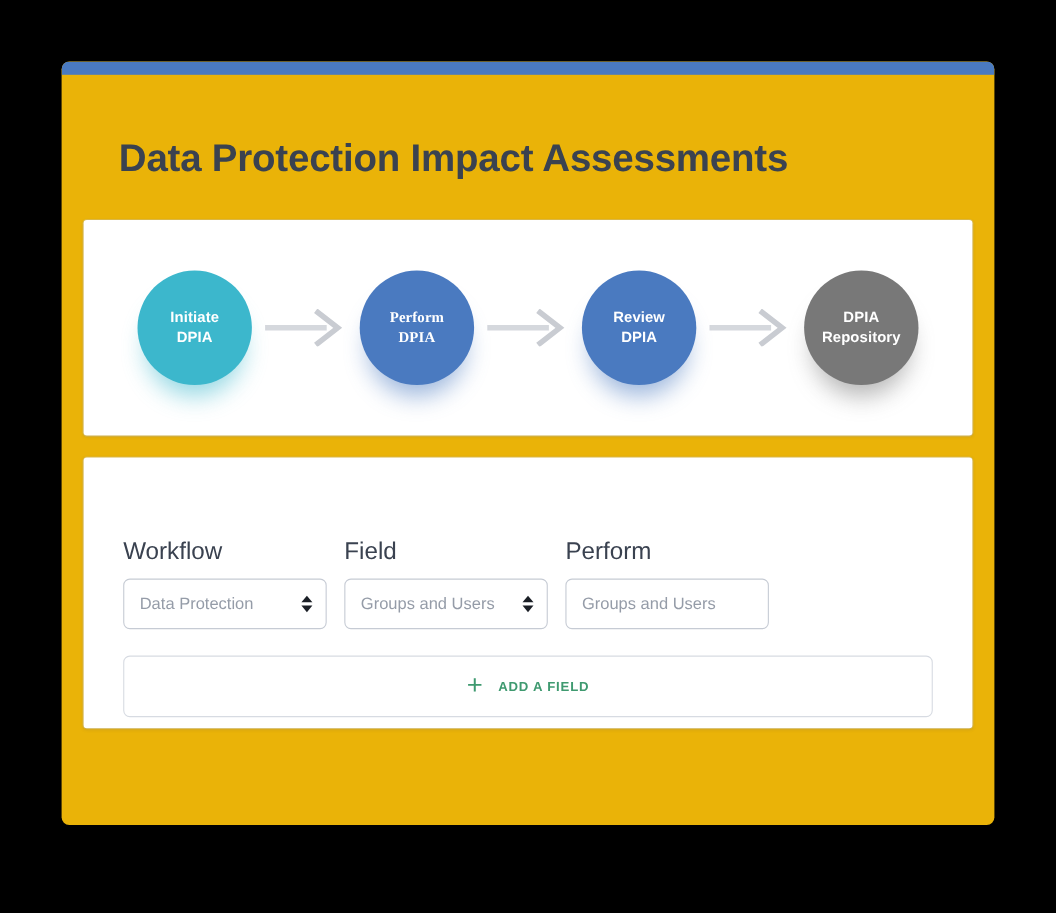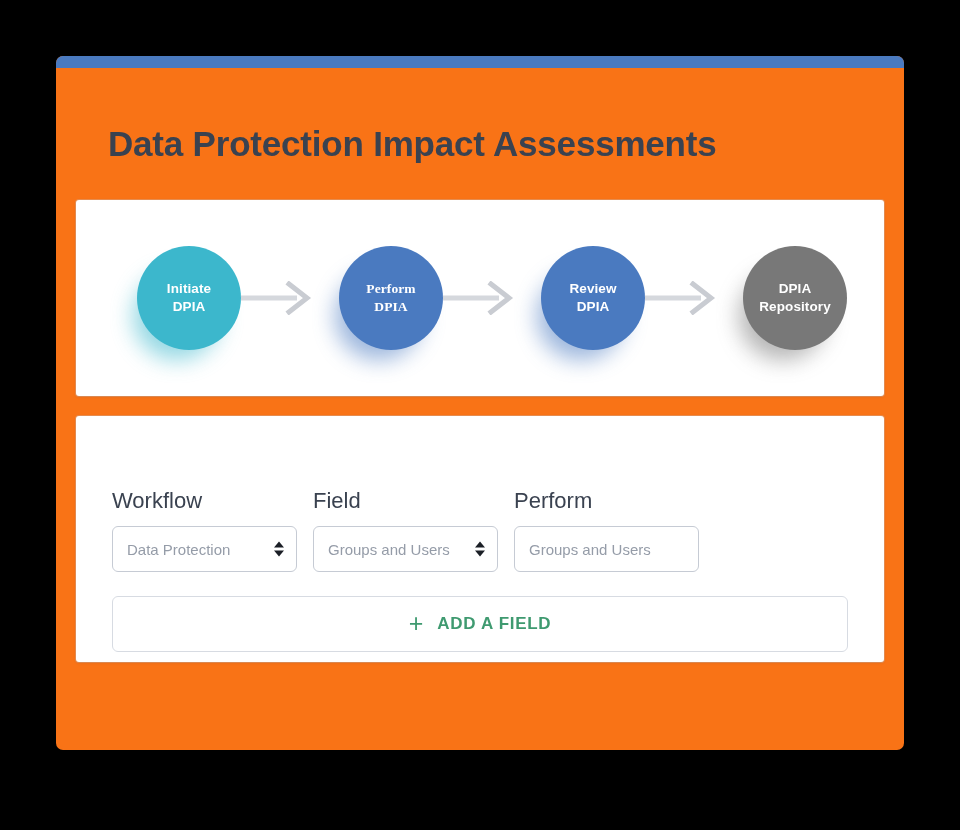--- a/index.html
+++ b/index.html
@@ -90,21 +90,21 @@
     top: 26px;
     width: 88px;
     height: 88px;
     border-radius: 50%;
     filter: blur(11px);
     opacity: 0.55;
   }
 
   .node {
     position: absolute;
-    left: 12px;
+    left: 0;
     top: 0;
     width: 104px;
     height: 104px;
     border-radius: 50%;
     display: flex;
     align-items: center;
     justify-content: center;
     text-align: center;
     color: #ffffff;
     font-size: 13.5px;
@@ -205,32 +205,32 @@
   .add-field .plus {
     color: #3f9a70;
     font-size: 25px;
     font-weight: normal;
     line-height: 1;
     margin-top: -2px;
   }
 
   .add-field .add-label {
     color: #3f9a70;
-    font-size: 17px;
+    font-size: 12px;
     font-weight: bold;
     letter-spacing: 0.7px;
     text-align: right;
   }
 </style>
 </head>
 <body>
 
 <div id="app">
 
-  <div class="window-card" style="background: #f97316;">
+  <div class="window-card" style="background: #eab308;">
 
     <div class="title-bar" style="background: rgb(74, 122, 192);"></div>
 
     <div class="page-title">Data Protection Impact Assessments</div>
 
     <div class="panel panel-workflow">
       <div class="flow">
 
         <div class="node-wrap">
           <div class="node-glow" id="glow0" style="background: rgb(60, 183, 204);"></div>

